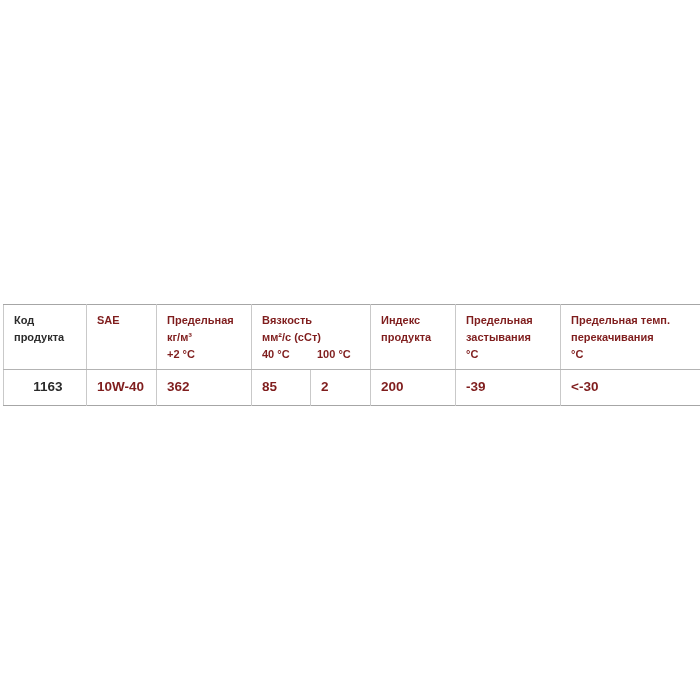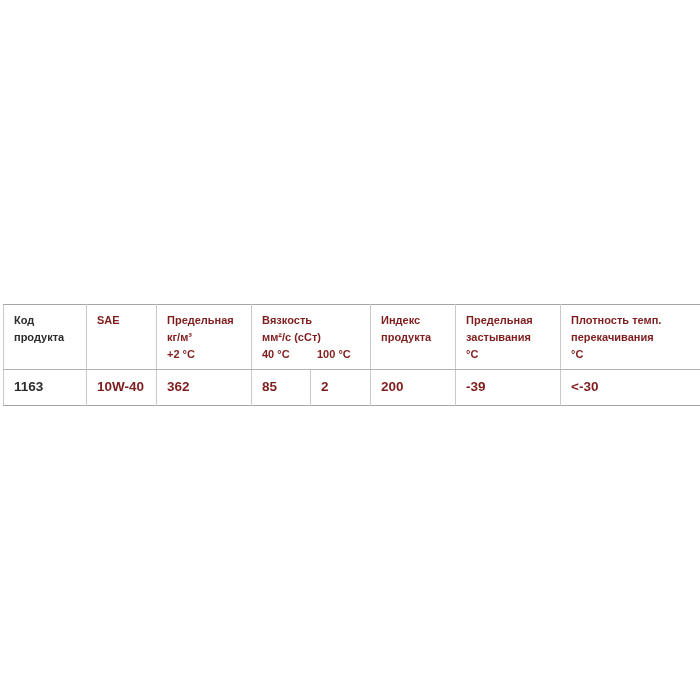--- a/index.html
+++ b/index.html
@@ -58,20 +58,21 @@
     vertical-align: middle;
     height: 32px;
     font-size: 13.5px;
     border-left: 1px solid #c9c9c9;
     padding-bottom: 3px;
   }
   table.spec tbody td:first-child {
     border-left: none;
     font-weight: bold;
     color: #2b2b2b;
+    text-align: center;
   }
   .hl { display: block; }
   .sub-row {
     display: flex;
   }
   .sub-row .sub-a {
     width: 55px;
     flex: 0 0 55px;
   }
 </style>
@@ -116,21 +117,21 @@
           <th>
             <span class="hl">Индекс</span>
             <span class="hl">продукта</span>
           </th>
           <th>
             <span class="hl">Предельная</span>
             <span class="hl">застывания</span>
             <span class="hl">°C</span>
           </th>
           <th>
-            <span class="hl">Плотность темп.</span>
+            <span class="hl">Предельная темп.</span>
             <span class="hl">перекачивания</span>
             <span class="hl">°C</span>
           </th>
         </tr>
       </thead>
       <tbody>
         <tr>
           <td>1163</td>
           <td>10W-40</td>
           <td>362</td>

